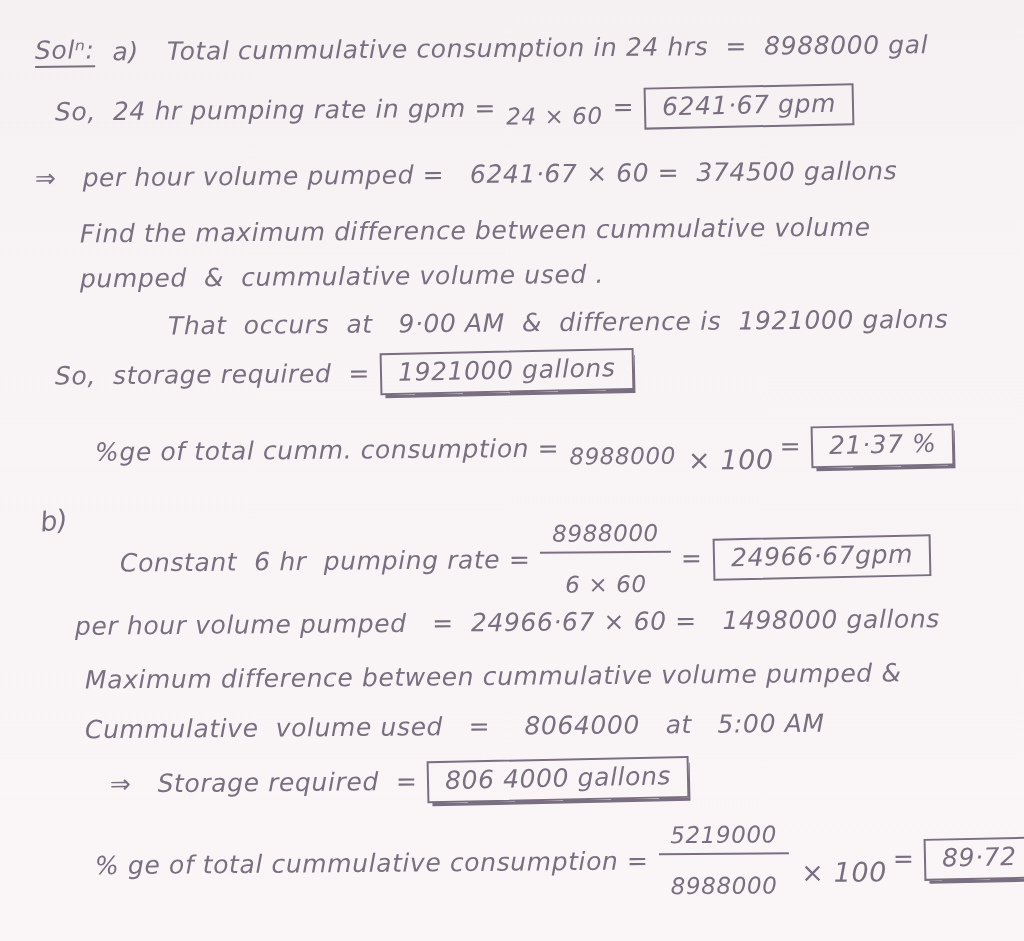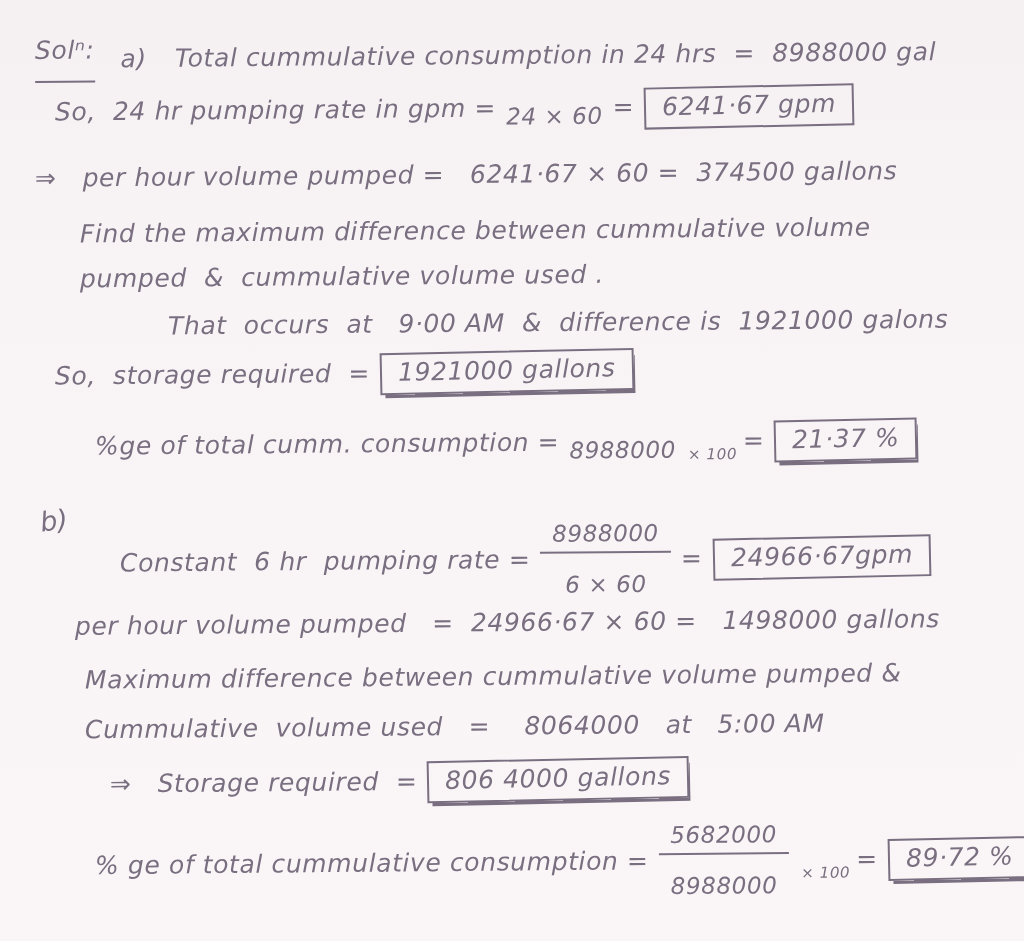--- a/index.html
+++ b/index.html
@@ -19,39 +19,39 @@
     display:flex; align-items:center;
     color:var(--ink);
     font-style:italic;
     font-size:25px;
     letter-spacing:.6px;
     white-space:pre;
   }
   .tilt-up { transform:rotate(-0.5deg); }
   .sol-label {
     border-bottom:2px solid var(--ink);
-    padding-bottom:16px;
-    margin-right:26px;
+    padding-bottom:1px;
+    margin-right:18px;
   }
   .marker { margin-right:28px; }
   .frac {
     display:inline-flex; flex-direction:column; align-items:center;
     font-size:23px; line-height:1.25; margin:0 10px;
   }
   .frac .num { padding:0 12px 3px; border-bottom:2px solid var(--ink); }
   .frac .den { padding-top:17px; }
   .box {
     display:inline-block;
     border:2px solid var(--ink);
     padding:3px 16px 6px;
     margin-left:10px;
     transform:rotate(-0.7deg);
   }
   .box.swoosh { box-shadow:3px 5px 0 -2px var(--ink); }
-  .x100 { margin:26px 6px 0 2px; font-size:15px; }
+  .x100 { margin:26px 6px 0 2px; font-size:27px; }
   .arrow { margin-right:26px; font-style:normal; }
   .bmark {
     position:absolute;
     color:var(--ink); font-style:italic; font-size:27px;
     transform:rotate(-8deg);
   }
 </style>
 </head>
 <body>
 
@@ -128,21 +128,21 @@
 
   <div class="line tilt-up" style="left:110px; top:760px;">
     <span class="arrow">⇒</span>
     <span>Storage required  =</span>
     <span class="box swoosh">806 4000 gallons</span>
   </div>
 
   <div class="line tilt-up" style="left:95px; top:822px;">
     <span>% ge of total cummulative consumption =</span>
     <span class="frac">
-      <span class="num">5682000</span>
+      <span class="num">5219000</span>
       <span class="den">8988000</span>
     </span>
     <span class="x100">× 100</span>
     <span>=</span>
     <span class="box swoosh">89·72 %</span>
   </div>
 
 </div>
 
 </body></html>

